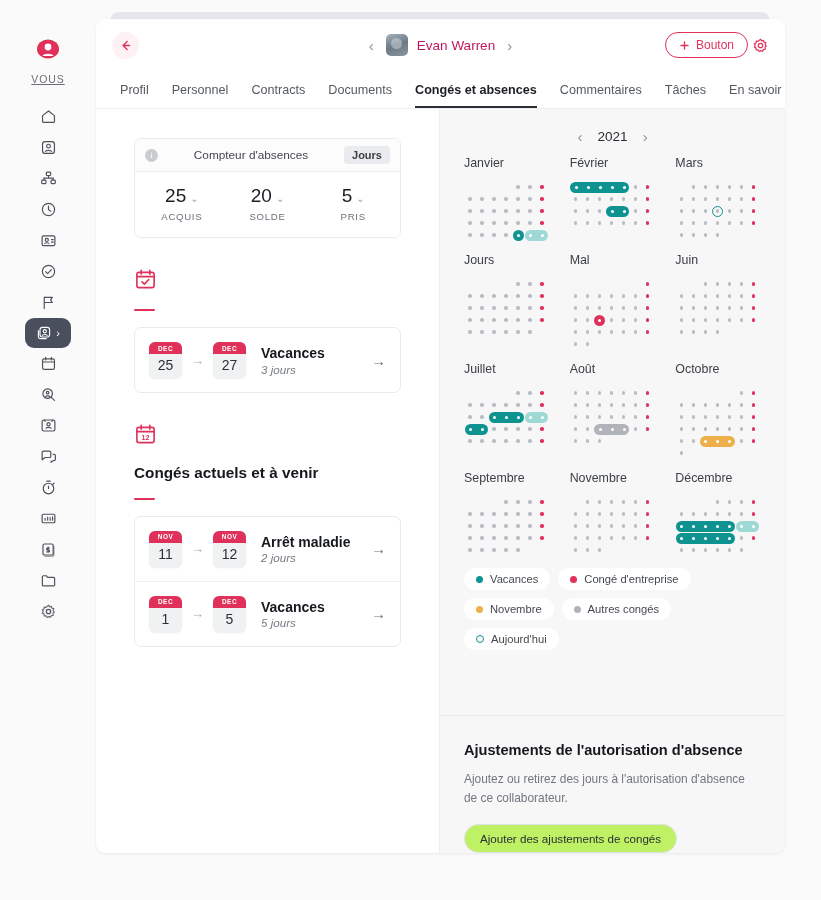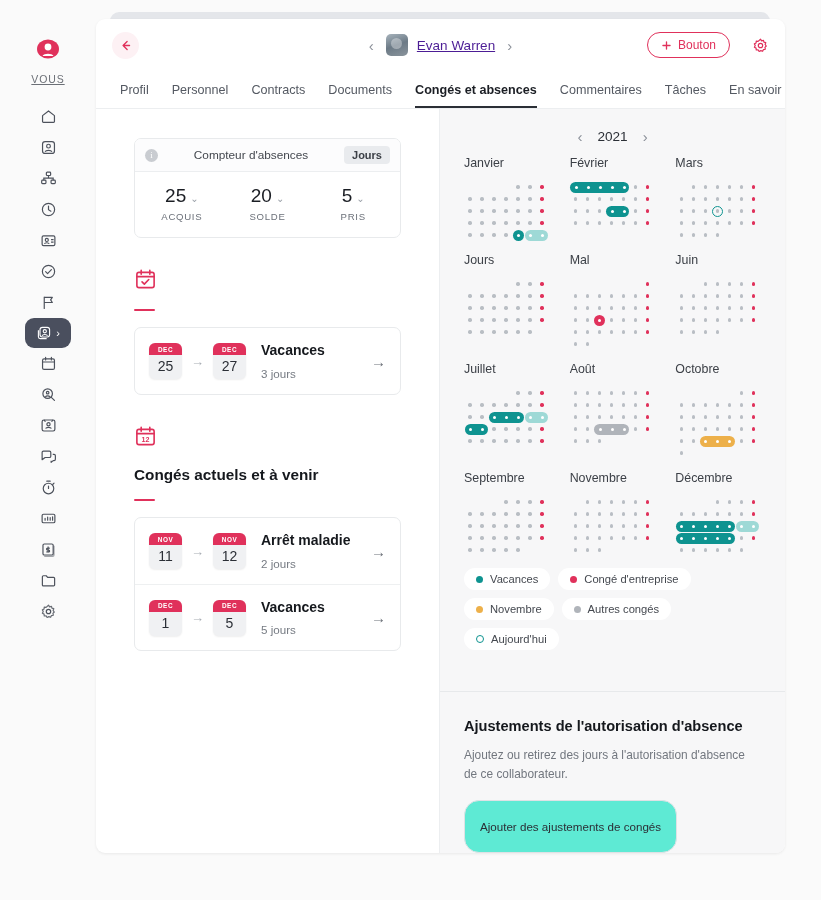--- a/index.html
+++ b/index.html
@@ -67,22 +67,22 @@
   .person { display: flex; align-items: center; gap: 9px; }
   .avatar {
     width: 22px; height: 22px; border-radius: 5px; overflow: hidden;
     background: linear-gradient(160deg,#a8b4bd 0%,#6c7a86 50%,#8a949c 100%);
     position: relative; flex: none;
   }
   .avatar::after {
     content: ""; position: absolute; left: 5px; top: 4px; width: 11px; height: 11px;
     border-radius: 50%; background: rgba(255,255,255,.35);
   }
-  .person-name { font-size: 13.5px; color: #4c1d95; white-space: nowrap; text-decoration: underline; }
-  .topbar-right { margin-left: auto; display: flex; align-items: center; gap: 22px; }
+  .person-name { font-size: 13.5px; color: #be185d; white-space: nowrap; }
+  .topbar-right { margin-left: auto; display: flex; align-items: center; gap: 4px; }
   .pill-btn {
     display: flex; align-items: center; gap: 6px; height: 26px; padding: 0 13px;
     border: 1.3px solid #e0315b; border-radius: 13px; background: #fff;
     color: #e0315b; font-size: 12px; cursor: pointer; font-family: inherit;
   }
   .gear-btn { background: none; border: none; color: #e0315b; cursor: pointer; display: flex; }
 
   
   #tabs {
     display: flex; align-items: flex-end; gap: 23px; padding: 0 24px;
@@ -139,21 +139,21 @@
     background: #f0f1f3; text-align: center; box-shadow: 0 1px 2px rgba(0,0,0,.07);
   }
   .daybadge .m {
     background: #e0315b; color: #fff; font-size: 6.4px; font-weight: bold;
     letter-spacing: .5px; padding: 2.5px 0;
   }
   .daybadge .d { font-size: 14px; color: #2b2f36; padding: 3px 0 5px; }
   .arrow-sm { color: #a9aeb5; font-size: 13px; margin: 0 3px; }
   .req-info { flex: 1; margin-left: 9px; }
   .req-name { font-size: 14px; font-weight: bold; color: #15181d; line-height: 1.25; }
-  .req-dur { font-size: 11.6px; color: #767b83; margin-top: 7px; }
+  .req-dur { font-size: 11.6px; color: #767b83; margin-top: 0; font-style: italic; }
   .arrow-go { color: #6c7179; font-size: 15px; cursor: pointer; }
 
   
   .year-nav {
     display: flex; align-items: center; justify-content: center; gap: 15px;
     padding: 20px 0 12px;
   }
   .year-val { font-size: 13.6px; color: #2b2f36; }
   .months { padding: 0 14px; display: grid; grid-template-columns: repeat(3,1fr); row-gap: 12px; }
   .month { padding-left: 10px; }
@@ -187,22 +187,22 @@
   }
   .lg-dot { width: 7px; height: 7px; border-radius: 50%; flex: none; }
   .lg-ring { width: 8px; height: 8px; border-radius: 50%; border: 1.6px solid #0e9390; box-sizing: border-box; flex: none; }
 
   .adjust {
     border-top: 1px solid #e7e9eb; padding: 24px 24px 0 24px; margin-top: auto;
   }
   .adj-title { font-size: 14.6px; font-weight: bold; color: #15181d; line-height: 1.4; }
   .adj-desc { margin-top: 9px; font-size: 11.9px; color: #72777f; line-height: 1.6; }
   .adj-btn {
-    margin-top: 16px; background: #5eead4; border: 1px solid #dfe2e5; border-radius: 15px;
-    padding: 19px 15px; font-size: 11.6px; color: #2b2f36; cursor: pointer;
+    margin-top: 16px; background: #bef264; border: 1px solid #dfe2e5; border-radius: 15px;
+    padding: 7px 15px; font-size: 11.6px; color: #2b2f36; cursor: pointer;
     font-family: inherit;
   }
 </style>
 </head>
 <body>
 
 <div id="sidebar">
   <div class="brand-logo">
     <svg width="28" height="28" viewBox="0 0 28 28">
       <ellipse cx="14" cy="14" rx="11" ry="9.5" fill="#e0315b"></ellipse>

